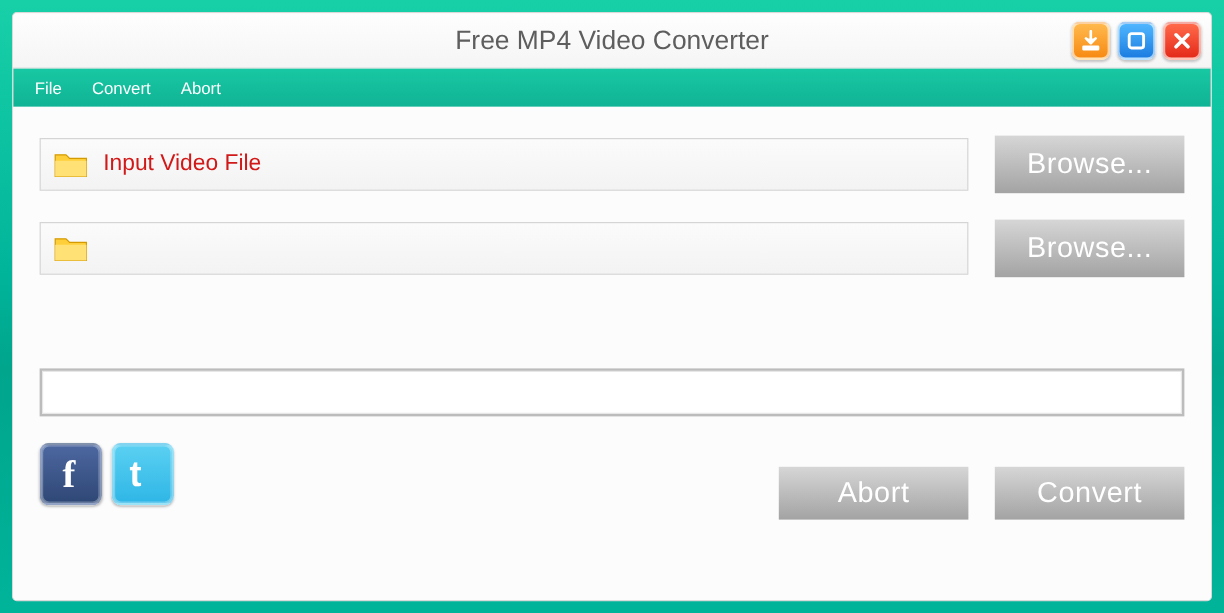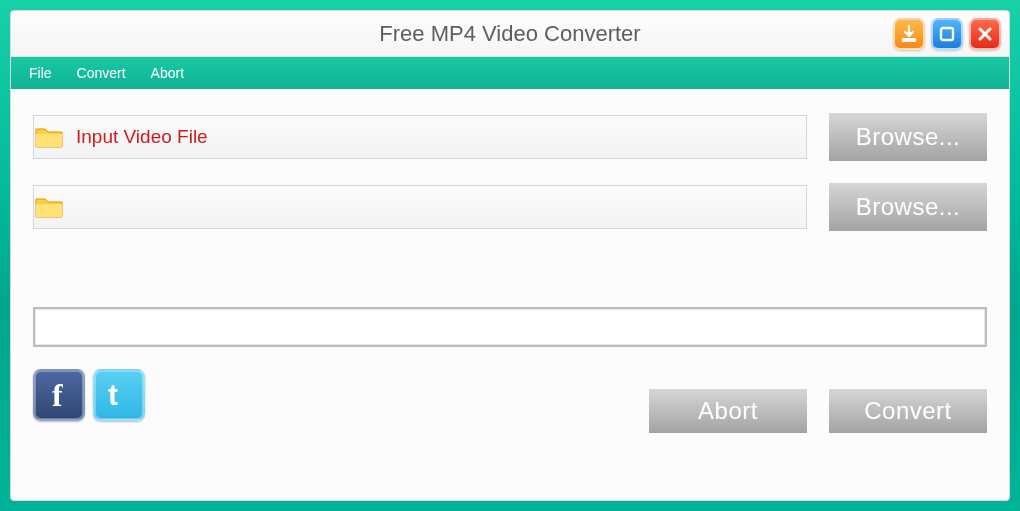--- a/index.html
+++ b/index.html
@@ -85,21 +85,21 @@
     gap: 22px;
     margin-bottom: 22px;
   }
   .file-box {
     flex: 1;
     height: 44px;
     background: linear-gradient(180deg,#fbfbfb,#f3f3f3);
     border: 1px solid #d5d5d5;
     display: flex;
     align-items: center;
-    padding-left: 0;
+    padding-left: 10px;
     gap: 12px;
   }
   .file-label {
     color: #d11919;
     font-size: 19px;
   }
   .browse-btn, .action-btn {
     height: 48px;
     width: 158px;
     background: linear-gradient(180deg,#d6d6d6,#a3a3a3);

